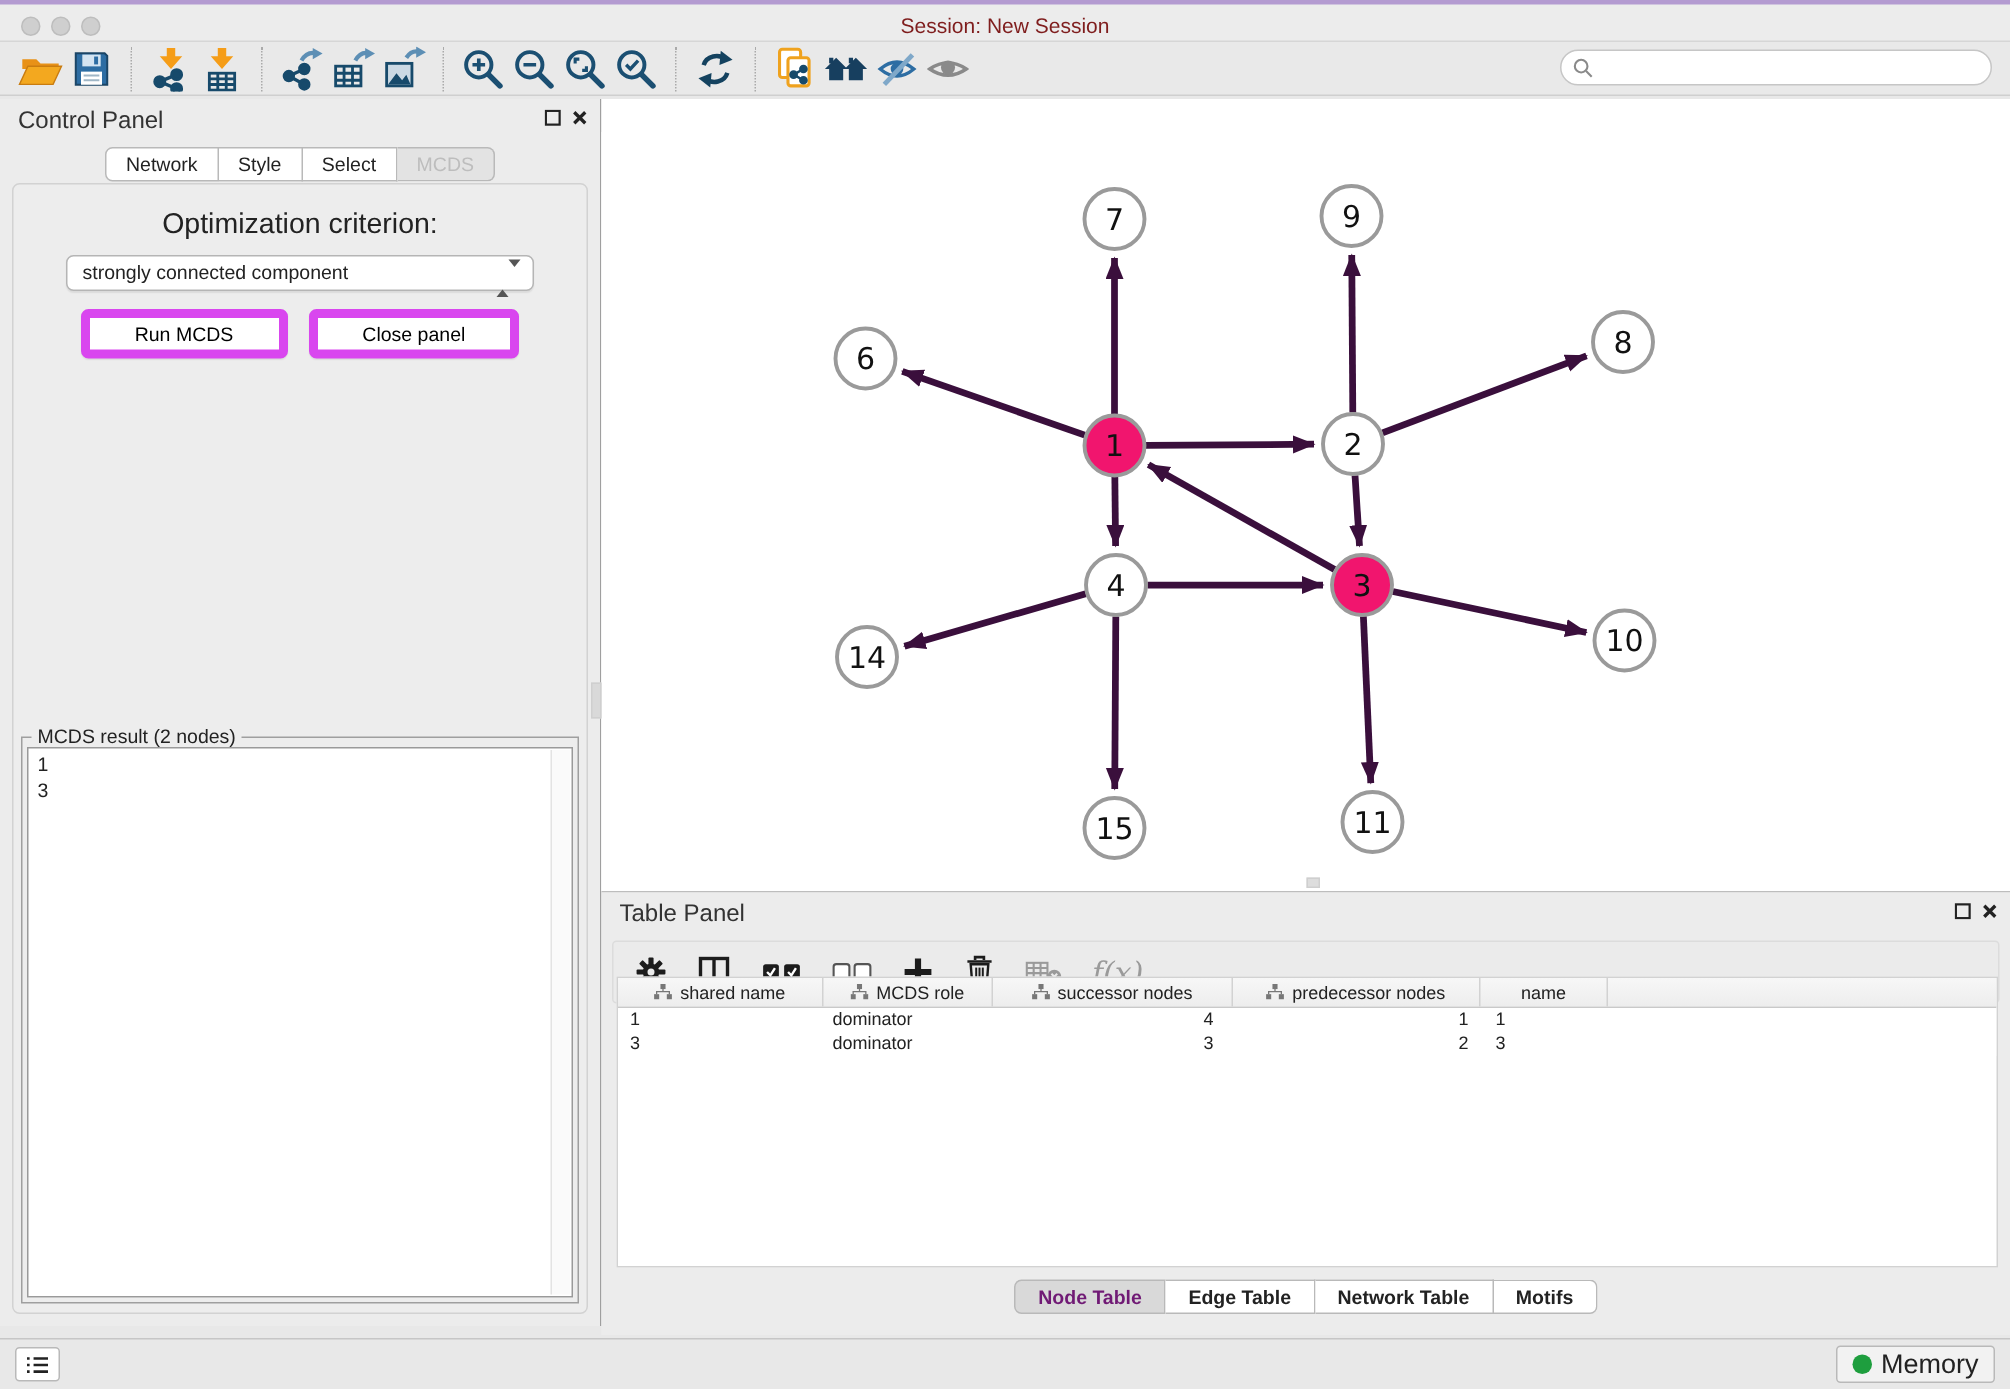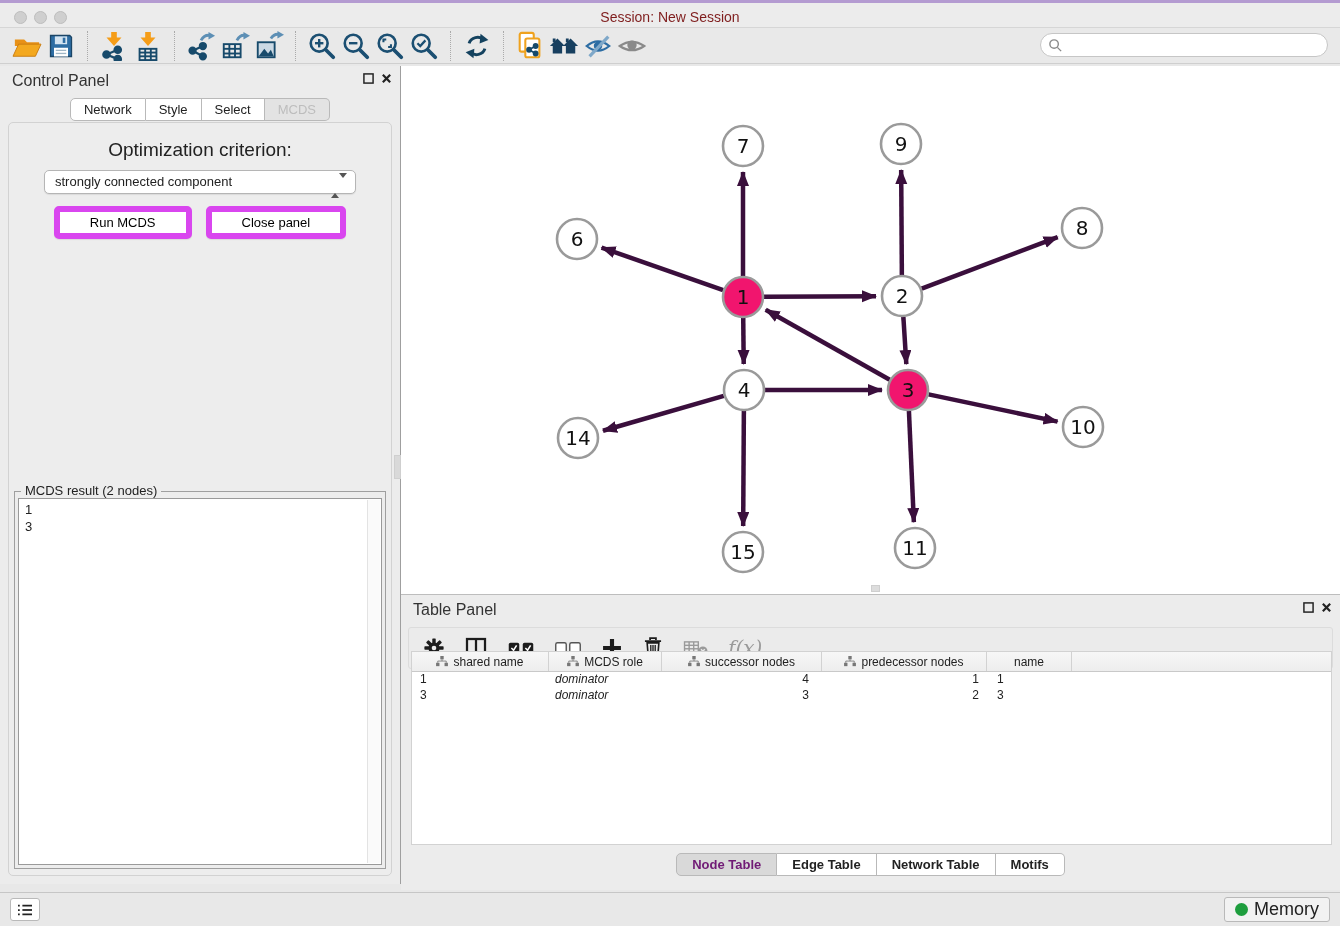--- a/index.html
+++ b/index.html
@@ -83,21 +83,21 @@
   .fx-label { font-family:"DejaVu Serif", serif; font-style:italic; font-size:20px; color:#9a9a9a; }
   .node-table { position:absolute; left:10px; right:8px; top:56px; bottom:45px;
     background:#fff; border:1px solid #d2d2d2; overflow:hidden; }
   .nt-header { display:flex; height:20px; background:linear-gradient(#f7f7f7,#ededed);
     border-bottom:1px solid #c9c9c9; }
   .nt-hcell { display:flex; align-items:center; justify-content:center; gap:5px;
     font-size:12px; border-right:1px solid #d2d2d2; height:100%; }
   .hc0{width:137px;} .hc1{width:113px;align-items:center;} .hc2{width:160px;} .hc3{width:165px;} .hc4{width:85px;}
   .nt-row { display:flex; height:16px; font-size:12px; background:#fff; }
   .nt-cell { overflow:hidden; white-space:nowrap; }
-  .nt-cell.c0{width:137px; padding-left:8px;} .nt-cell.c1{width:113px; padding-left:6px;font-style:italic;}
+  .nt-cell.c0{width:137px; padding-left:8px;} .nt-cell.c1{width:113px; padding-left:6px;}
   .nt-cell.c2{width:160px; text-align:right; padding-right:13px;}
   .nt-cell.c3{width:165px; text-align:right; padding-right:8px;}
   .nt-cell.c4{width:85px; padding-left:10px;}
   .tp-tabs { position:absolute; left:0; right:0; bottom:14px; display:flex; justify-content:center; }
   .tp-tabs .seg-tab { padding:3px 15px; font-size:13px; font-weight:bold; }
   .tp-tabs .seg-tab.active { background:#d9d9d9; color:#701a75; }
 
   
   .statusbar { position:absolute; left:0; top:892px; width:1340px; height:34px;
     background:#e8e8e8; border-top:1px solid #c6c6c6; }

